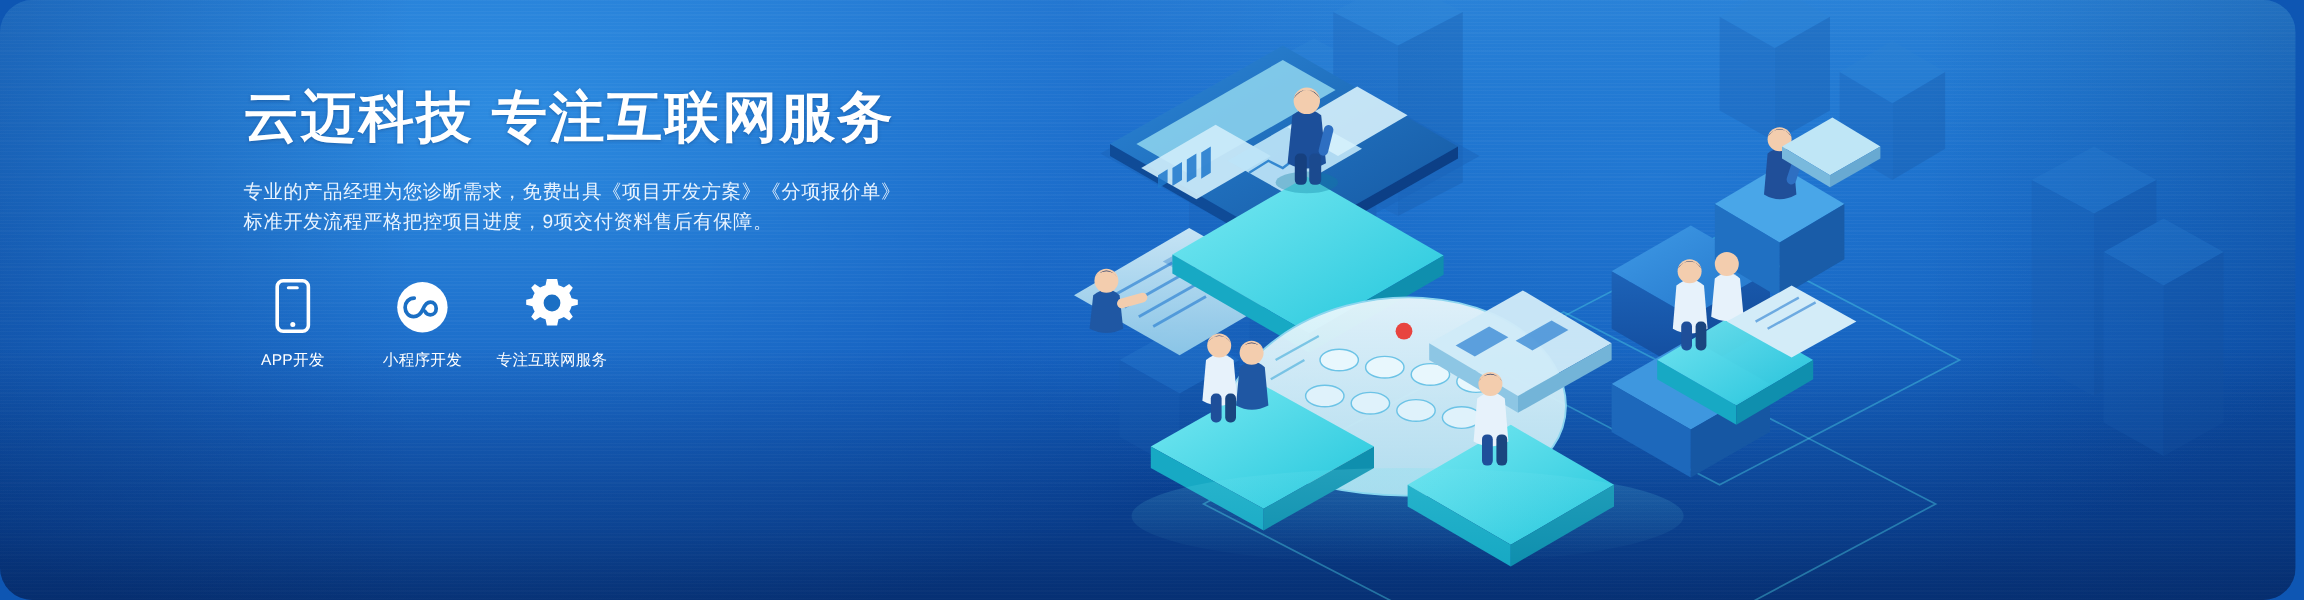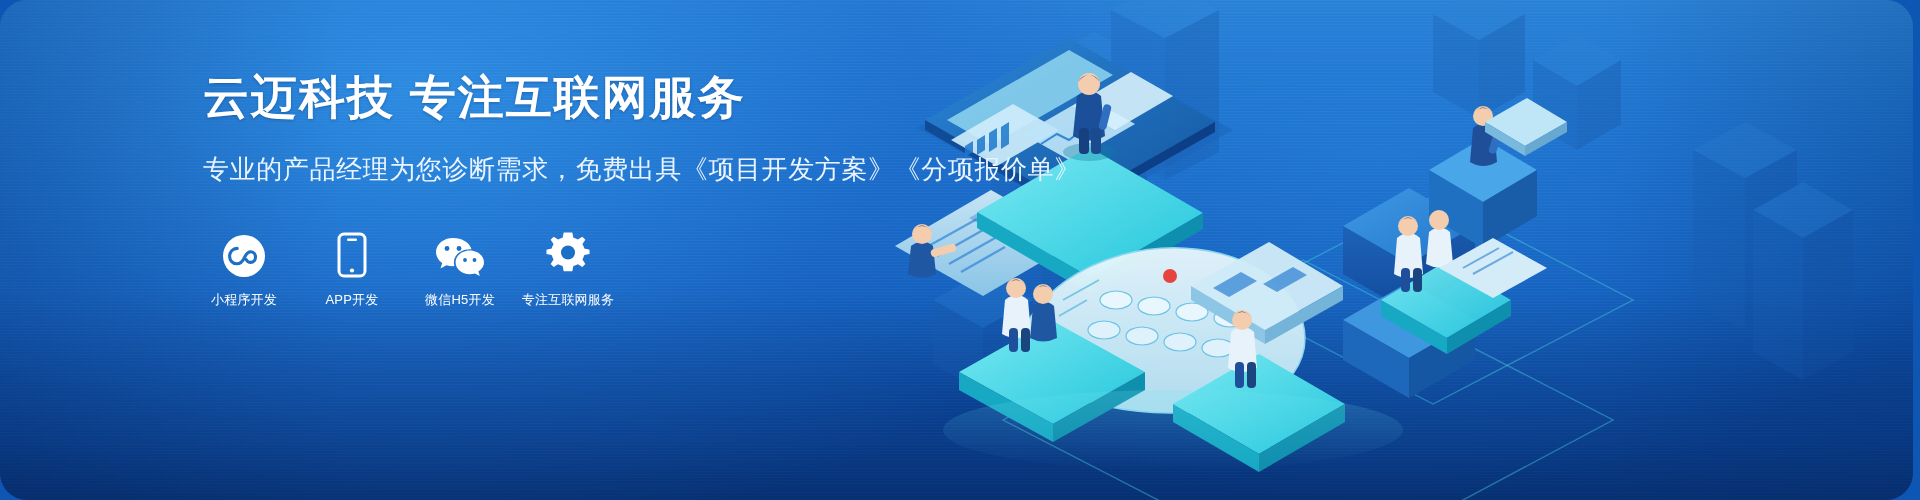--- a/index.html
+++ b/index.html
@@ -53,21 +53,21 @@
     font-size: 46px;
     font-weight: bold;
     color: #ffffff;
     letter-spacing: 2px;
     line-height: 1.12;
     white-space: nowrap;
     text-shadow: 0 1px 3px rgba(4,40,95,0.35);
   }
   #subtitle { margin-top: 24px; }
   .sub-line {
-    font-size: 26px;
+    font-size: 16px;
     color: #eaf4ff;
     line-height: 1.62;
     letter-spacing: 0.6px;
     white-space: nowrap;
     font-weight: normal;
   }
 
   
   #services {
     position: absolute;
@@ -384,59 +384,47 @@
     </svg>
   </div>
 
   <div id="scanlines"></div>
   <div id="vignette"></div>
 
   <div id="content">
     <div id="headline">云迈科技 专注互联网服务</div>
     <div id="subtitle">
       <div class="sub-line">专业的产品经理为您诊断需求，免费出具《项目开发方案》《分项报价单》</div>
+      <div class="sub-line">标准开发流程严格把控项目进度，9项交付资料售后有保障。</div>
     </div>
   </div>
 
   <div id="services">
-
-    <div class="service">
-      <span class="svc-icon">
-        <svg width="44" height="44" viewBox="0 0 44 44">
-          <circle cx="22" cy="22" r="21" fill="#ffffff"></circle>
-          <path d="M15.2,14.4 c-4.6,0 -7.6,3.6 -7.6,7.8 c0,4.2 3.1,7.6 7.1,7.6 c3.7,0 6.2,-2.7 7.6,-5.9 c1.4,-3.2 3.3,-6.1 6.3,-6.1 c2.9,0 4.9,2.3 4.9,5.3 c0,3 -2.1,5.3 -4.9,5.3 c-2.1,0 -3.6,-1.2 -4.4,-2.8" fill="none" stroke="#1b6fc4" stroke-width="3.1" stroke-linecap="round"></path>
-        </svg>
-      </span>
-      <span class="svc-label">小程序开发</span>
-    </div>
 
     <div class="service">
       <span class="svc-icon">
         <svg width="30" height="46" viewBox="0 0 30 46">
           <rect x="2" y="2" width="26" height="42" rx="5" fill="none" stroke="#ffffff" stroke-width="3"></rect>
           <rect x="10" y="6.5" width="10" height="2.6" rx="1.3" fill="#ffffff"></rect>
           <circle cx="15" cy="38.5" r="2.1" fill="#ffffff"></circle>
         </svg>
       </span>
       <span class="svc-label">APP开发</span>
     </div>
 
     <div class="service">
       <span class="svc-icon">
-        <svg width="52" height="44" viewBox="0 0 52 44">
-          <path d="M19,4 C9.6,4 2,10.3 2,18.1 c0,4.4 2.4,8.3 6.2,10.9 l-1.7,5.4 l5.9,-3.1 c2,0.6 4.3,0.9 6.6,0.9 c0.5,0 1,0 1.5,-0.1 c-0.4,-1.2 -0.6,-2.4 -0.6,-3.7 c0,-7.3 7.1,-13.2 15.9,-13.2 c0.6,0 1.1,0 1.7,0.1 C35.7,8.7 28.1,4 19,4 Z" fill="#ffffff"></path>
-          <circle cx="13" cy="14.5" r="2.4" fill="#1b6fc4"></circle>
-          <circle cx="25" cy="14.5" r="2.4" fill="#1b6fc4"></circle>
-          <path d="M50,28.3 C50,21.7 43.6,16.4 35.8,16.4 C28,16.4 21.6,21.7 21.6,28.3 c0,6.6 6.4,11.9 14.2,11.9 c1.8,0 3.5,-0.3 5.1,-0.8 l4.9,2.6 l-1.4,-4.5 C48.1,35.2 50,31.9 50,28.3 Z" fill="#ffffff"></path>
-          <circle cx="31" cy="26" r="1.9" fill="#1b6fc4"></circle>
-          <circle cx="40.5" cy="26" r="1.9" fill="#1b6fc4"></circle>
+        <svg width="44" height="44" viewBox="0 0 44 44">
+          <circle cx="22" cy="22" r="21" fill="#ffffff"></circle>
+          <path d="M15.2,14.4 c-4.6,0 -7.6,3.6 -7.6,7.8 c0,4.2 3.1,7.6 7.1,7.6 c3.7,0 6.2,-2.7 7.6,-5.9 c1.4,-3.2 3.3,-6.1 6.3,-6.1 c2.9,0 4.9,2.3 4.9,5.3 c0,3 -2.1,5.3 -4.9,5.3 c-2.1,0 -3.6,-1.2 -4.4,-2.8" fill="none" stroke="#1b6fc4" stroke-width="3.1" stroke-linecap="round"></path>
         </svg>
       </span>
-      <span class="svc-label">微信H5开发</span>
+      <span class="svc-label">小程序开发</span>
     </div>
+
 
 
     <div class="service">
       <span class="svc-icon">
         <svg width="46" height="46" viewBox="0 0 46 46">
           <path fill="#ffffff" d="M23,0.5 l4.3,0 l1.1,5.2 c1.6,0.45 3.1,1.08 4.5,1.87 l4.4,-2.9 l3.05,3.05 l-2.9,4.4 c0.79,1.4 1.42,2.9 1.87,4.5 l5.2,1.1 l0,4.3 l-5.2,1.1 c-0.45,1.6 -1.08,3.1 -1.87,4.5 l2.9,4.4 l-3.05,3.05 l-4.4,-2.9 c-1.4,0.79 -2.9,1.42 -4.5,1.87 l-1.1,5.2 l-4.3,0 l-4.3,0 l-1.1,-5.2 c-1.6,-0.45 -3.1,-1.08 -4.5,-1.87 l-4.4,2.9 l-3.05,-3.05 l2.9,-4.4 c-0.79,-1.4 -1.42,-2.9 -1.87,-4.5 l-5.2,-1.1 l0,-4.3 l5.2,-1.1 c0.45,-1.6 1.08,-3.1 1.87,-4.5 l-2.9,-4.4 l3.05,-3.05 l4.4,2.9 c1.4,-0.79 2.9,-1.42 4.5,-1.87 l1.1,-5.2 Z"></path>
           <circle cx="23" cy="20.5" r="7" fill="#1b6fc4"></circle>
         </svg>
       </span>
       <span class="svc-label">专注互联网服务</span>

